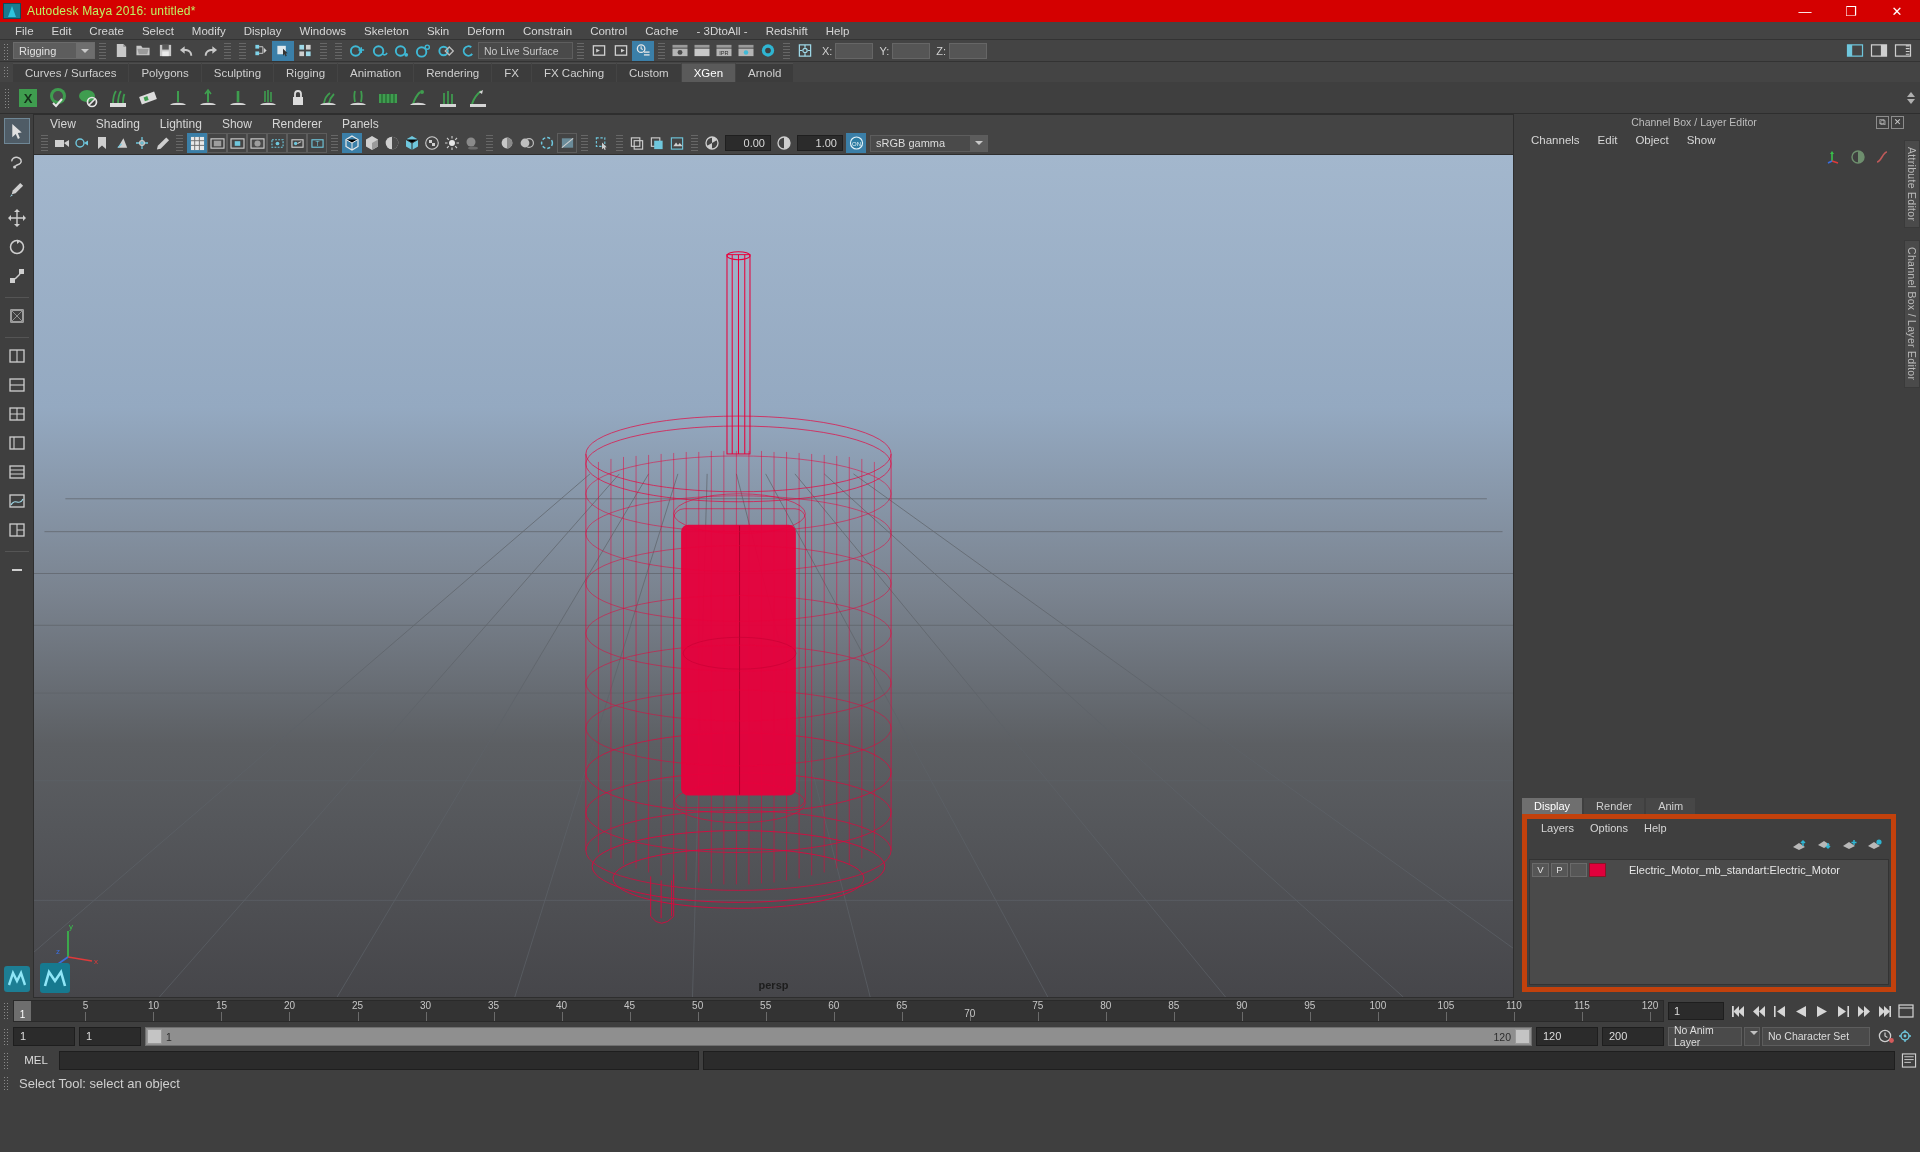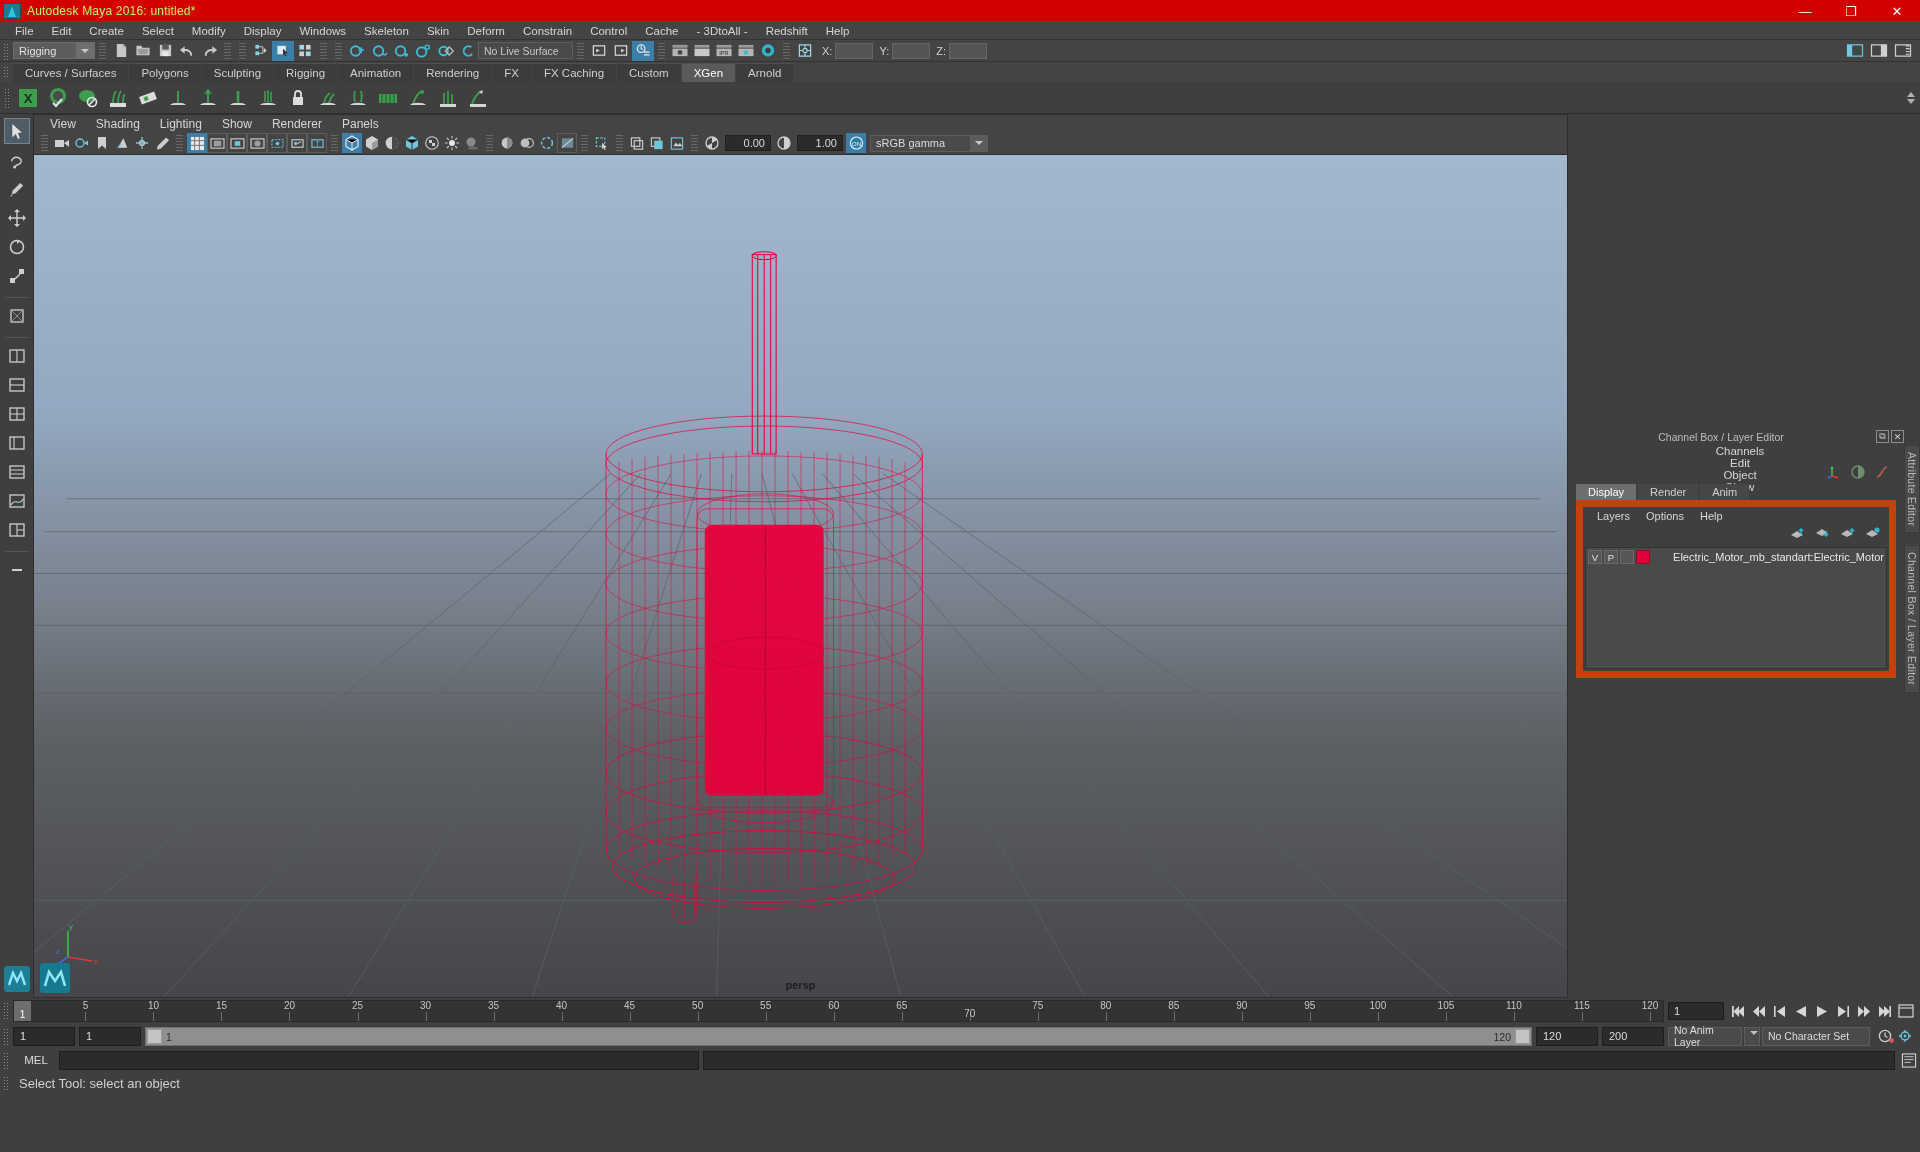--- a/index.html
+++ b/index.html
@@ -107,41 +107,41 @@
      border-right:4px solid transparent; border-top:4px solid #c9c9c9;}
 
   .viewport { flex:1 1 auto; position:relative; overflow:hidden;
      border:1px solid #2e2e2e; background:linear-gradient(#9fb3c9 0%, #8fa5bd 34%, #6d737a 58%, #4a4a4c 100%); }
   .vp-label { position:absolute; left:50%; transform:translateX(-50%); bottom:6px;
      color:#1d1d1d; font-size:11px; font-weight:bold; }
   .axis { position:absolute; left:22px; bottom:30px; width:46px; height:46px;}
   .maya-logo { position:absolute; left:6px; bottom:4px; width:30px; height:30px;}
 
   
-  .rightdock { width:352px; background:#3f3f3f; display:flex; flex:0 0 auto;align-items:center;}
+  .rightdock { width:406px; background:#3f3f3f; display:flex; flex:0 0 auto;}
   .rd-main { flex:1 1 auto; display:flex; flex-direction:column; min-width:0;}
   .rd-title { height:16px; display:flex; align-items:center; justify-content:center;
      position:relative; }
   .rd-title .dots { flex:1 1 auto; height:1px;
      background-image:radial-gradient(#6e6e6e .7px, transparent .8px);
      background-size:3px 3px; margin:0 6px; }
   .rd-title span.lbl { color:#bdbdbd; font-size:10.5px; white-space:nowrap;}
   .rd-title .wb { width:13px; height:13px; border:1px solid #8d8d8d; margin-left:2px;
      display:flex; align-items:center; justify-content:center; color:#ccc; font-size:9px;}
-  .cbmenu { height:20px; display:flex; align-items:center; padding-left:8px;flex-direction:column;}
+  .cbmenu { height:20px; display:flex; align-items:center; padding-left:8px;}
   .cbmenu .mi { color:#d6d6d6; font-size:11.5px; padding:0 9px;}
   .cb-icons { height:18px; display:flex; align-items:center; justify-content:flex-end;
      padding-right:14px; gap:8px;}
   .cb-body { flex:1 1 auto; background:#3f3f3f; }
 
   .layertabs { height:17px; display:flex; align-items:flex-end; padding-left:8px;}
   .ltab { height:16px; line-height:16px; padding:0 12px; font-size:11px; color:#cfcfcf;
      background:#474747; margin-right:2px; }
   .ltab.active { background:#6f6f6f; color:#ffffff; }
-  .layerpanel { margin:0 8px 6px 8px; border:7px solid #c2410c; background:#3f3f3f;
+  .layerpanel { margin:0 8px 6px 8px; border:5px solid #c2410c; background:#3f3f3f;
      height:178px; display:flex; flex-direction:column;}
   .lp-menu { height:18px; display:flex; align-items:center; padding-left:6px;}
   .lp-menu .mi { color:#d6d6d6; font-size:11px; padding:0 8px;}
   .lp-tools { height:20px; display:flex; align-items:center; justify-content:flex-end;
      padding-right:8px; gap:9px;}
   .lp-list { flex:1 1 auto; margin:2px; background:#4a4a4a; border:1px solid #333; padding:2px;}
   .lrow { height:15px; display:flex; align-items:center; gap:2px; }
   .lcell { width:17px; height:14px; background:#565656; border:1px solid #6a6a6a;
      color:#e2e2e2; font-size:9.5px; display:flex; align-items:center; justify-content:center;}
   .lswatch { width:17px; height:14px; border:1px solid #8a1326;}

